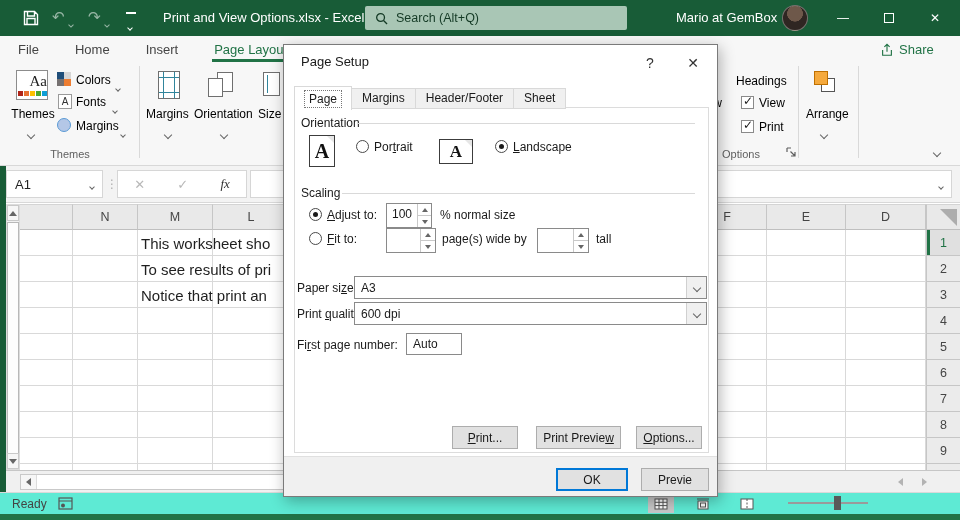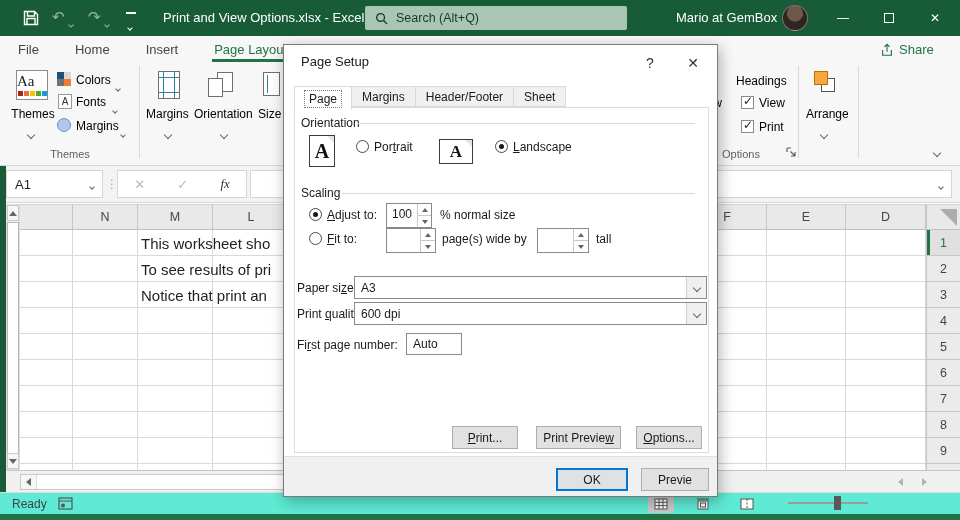--- a/index.html
+++ b/index.html
@@ -65,21 +65,21 @@
   #statusbar .ready{position:absolute;left:12px;top:4px;font-size:12px;color:#444}
   .viewbtn{position:absolute;top:2px;width:26px;height:18px;display:flex;align-items:center;justify-content:center}
   .viewbtn.active{background:#c8c8c8}
   #zoomtrack{position:absolute;left:788px;top:502px;width:80px;height:2px;background:#9a9a9a}
   #zoomhandle{position:absolute;left:834px;top:496px;width:7px;height:14px;background:#595959}
   #greenstrip-b{position:absolute;left:0;top:514px;width:960px;height:6px;background:#217346}
   
   #dialog{position:absolute;left:283px;top:44px;width:435px;height:453px;background:#fff;border:1px solid #7a7a7a;box-shadow:2px 4px 14px rgba(0,0,0,.3);z-index:10;font-size:12px;color:#1a1a1a}
   #dialog .dtitle{position:absolute;left:17px;top:9px;font-size:13px}
   .dlgctl{position:absolute;top:7px;width:22px;height:22px;display:flex;align-items:center;justify-content:center;color:#333}
-  #dlg-tabs{position:absolute;left:10px;top:41px;display:flex;align-items:flex-start;z-index:2}
+  #dlg-tabs{position:absolute;left:10px;top:41px;display:flex;align-items:center;z-index:2}
   .dtab{height:21px;padding:0 10px;background:#f0f0f0;border:1px solid #d9d9d9;border-left:none;display:flex;align-items:center;color:#1a1a1a}
   .dtab:first-child{border-left:1px solid #d9d9d9}
   .dtab.active{height:24px;background:#fff;border:1px solid #d9d9d9;border-bottom:none}
   .dtab.active span{outline:1px dotted #777;padding:1px 4px}
   #dcontent{position:absolute;left:10px;top:62px;width:415px;height:346px;border:1px solid #dcdcdc;background:#fff}
   .glabel{position:absolute;font-size:12px;color:#1a1a1a;background:#fff;white-space:nowrap}
   .gline{position:absolute;border-top:1px solid #d9d9d9}
   .dtext{position:absolute;font-size:12px;white-space:nowrap}
   .radio{position:absolute;width:13px;height:13px;border:1px solid #4a4a4a;border-radius:50%;background:#fff}
   .radio.checked::after{content:"";position:absolute;left:3px;top:3px;width:5px;height:5px;border-radius:50%;background:#1a1a1a}
@@ -149,21 +149,21 @@
   <svg width="14" height="14" viewBox="0 0 16 16">
     <path d="M3 8 v6 h10 v-6" fill="none" stroke="#217346" stroke-width="1.3"></path>
     <path d="M8 10 V2 M5 4.5 L8 1.5 L11 4.5" fill="none" stroke="#217346" stroke-width="1.3"></path>
   </svg>
   <span>Share</span>
 </div>
 
 <div id="ribbon">
 
   <div class="abs" style="left:16px;top:8px;width:32px;height:30px;background:#fff;border:1px solid #8c8c8c">
-    <div style="font-family:'Liberation Serif',serif;font-size:15px;color:#222;text-align:left;line-height:20px">Aa</div>
+    <div style="font-family:'Liberation Serif',serif;font-size:15px;color:#222;text-align:right;line-height:20px">Aa</div>
     <div style="display:flex;gap:1px;justify-content:center">
       <i style="width:5px;height:5px;background:#b02418"></i>
         <i style="width:5px;height:5px;background:#e97132"></i>
         <i style="width:5px;height:5px;background:#ffc000"></i>
         <i style="width:5px;height:5px;background:#4ea72e"></i>
         <i style="width:5px;height:5px;background:#0f9ed5"></i>
     </div>
   </div>
   <div class="rlabel" style="left:11px;top:45px;width:44px;text-align:center">Themes</div>
   <span class="abs" style="left:28px;top:62px"><i class="chv"></i></span>

